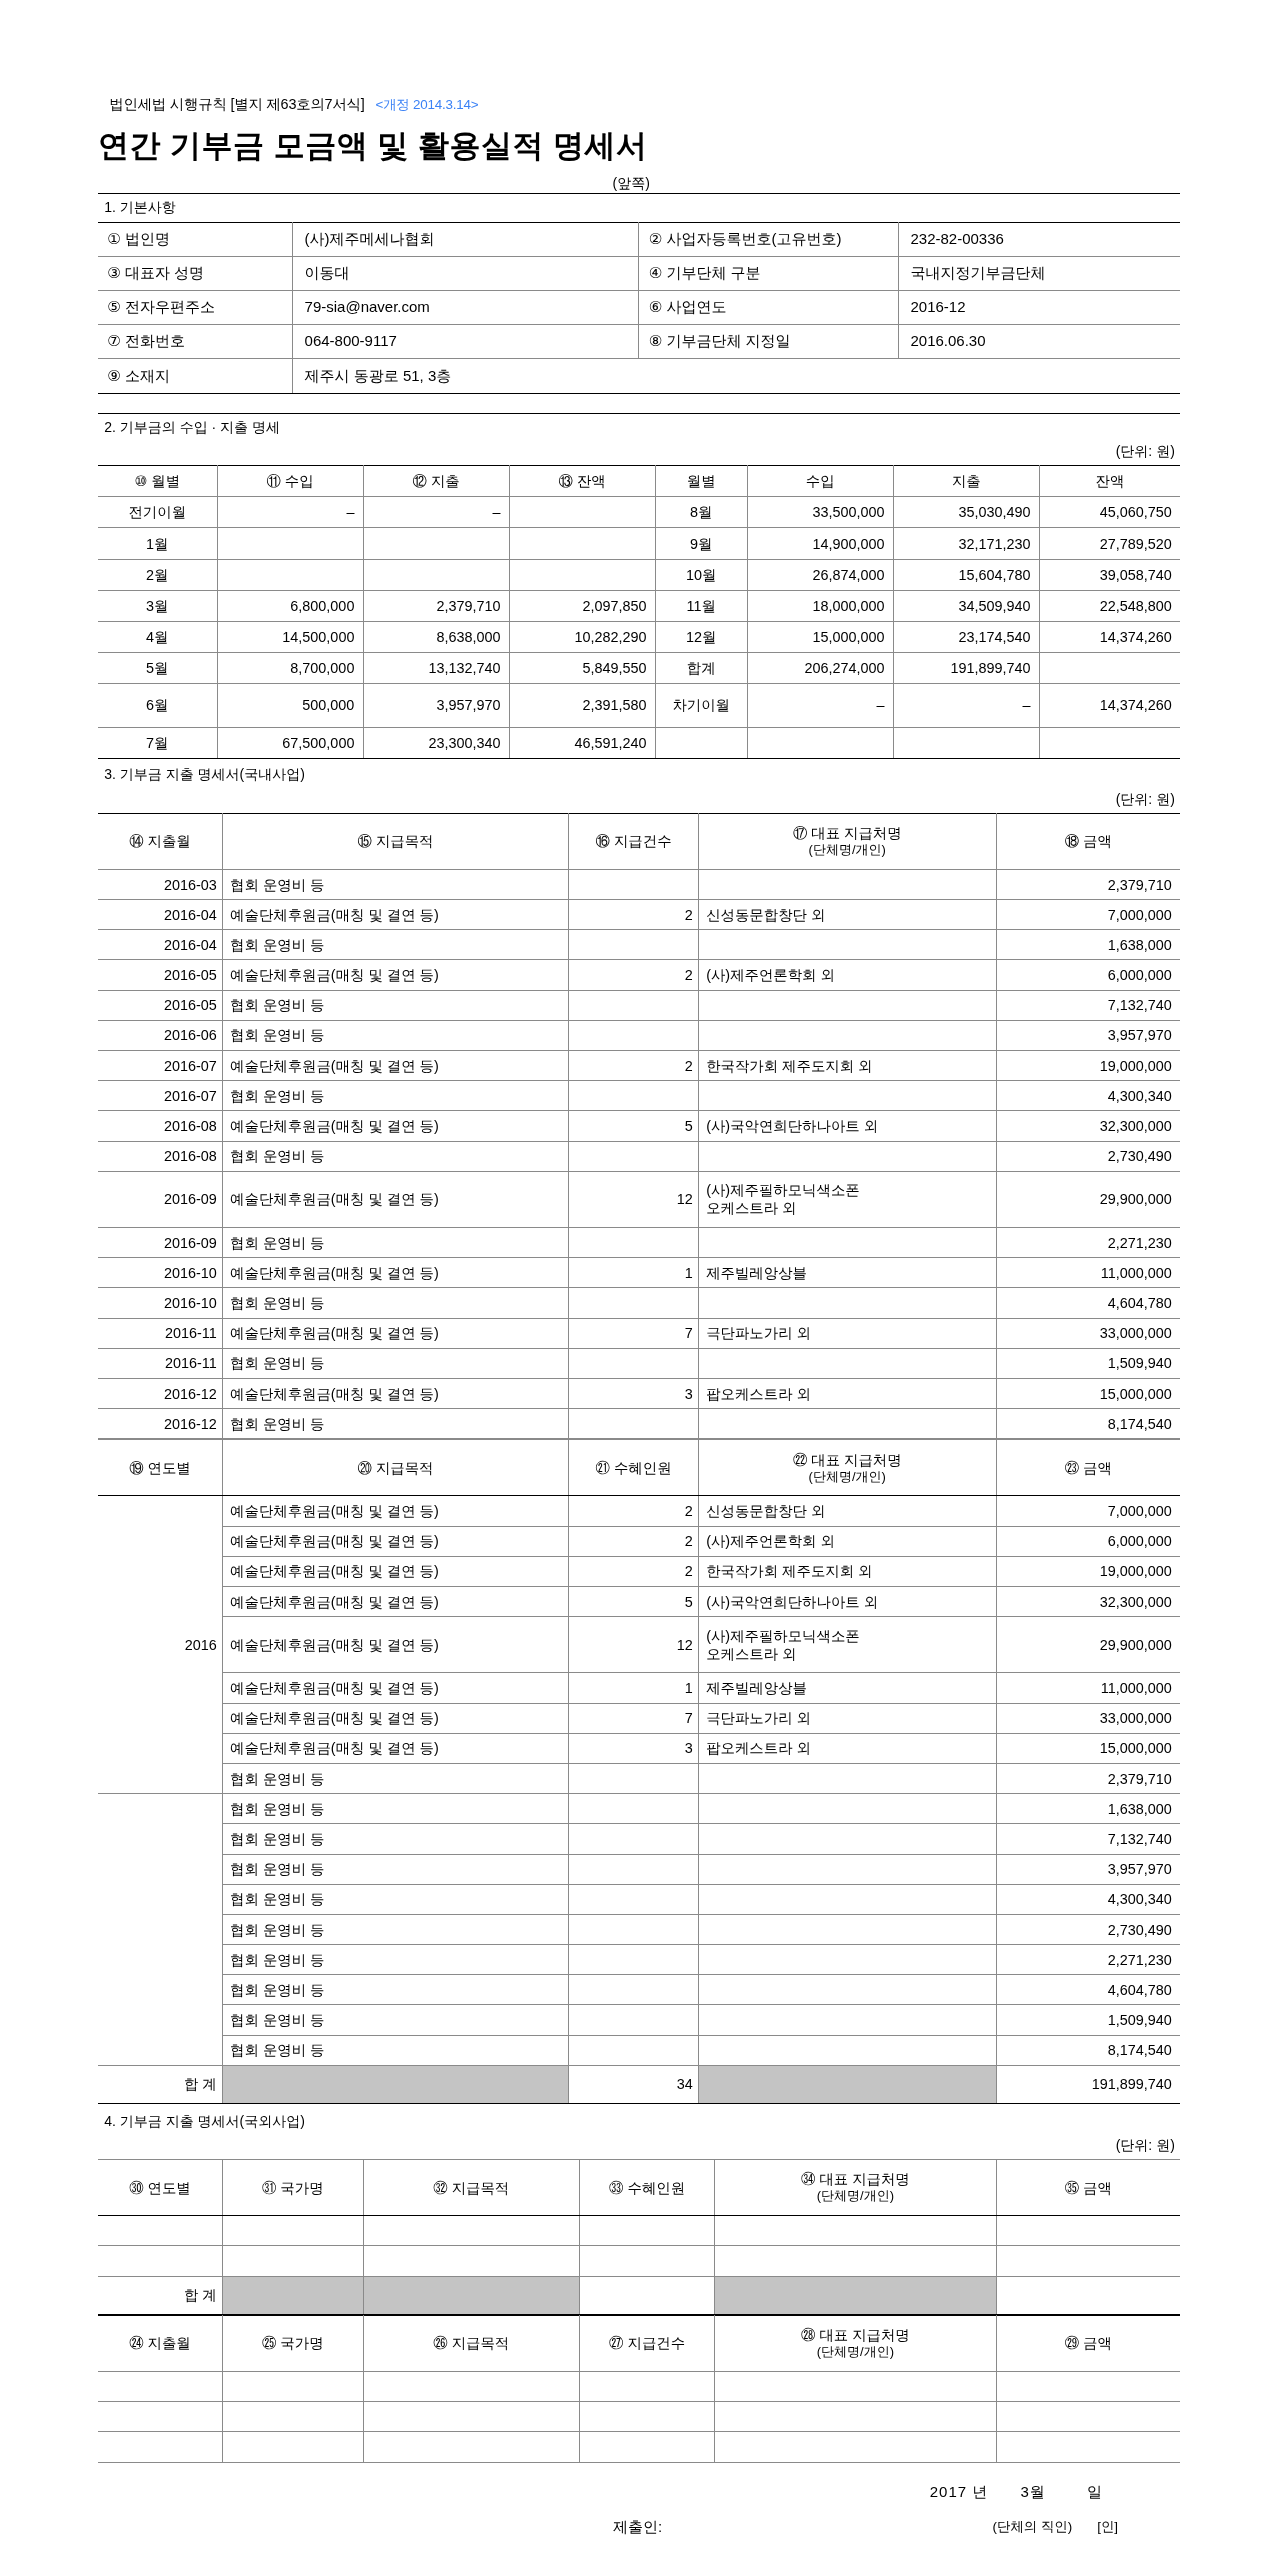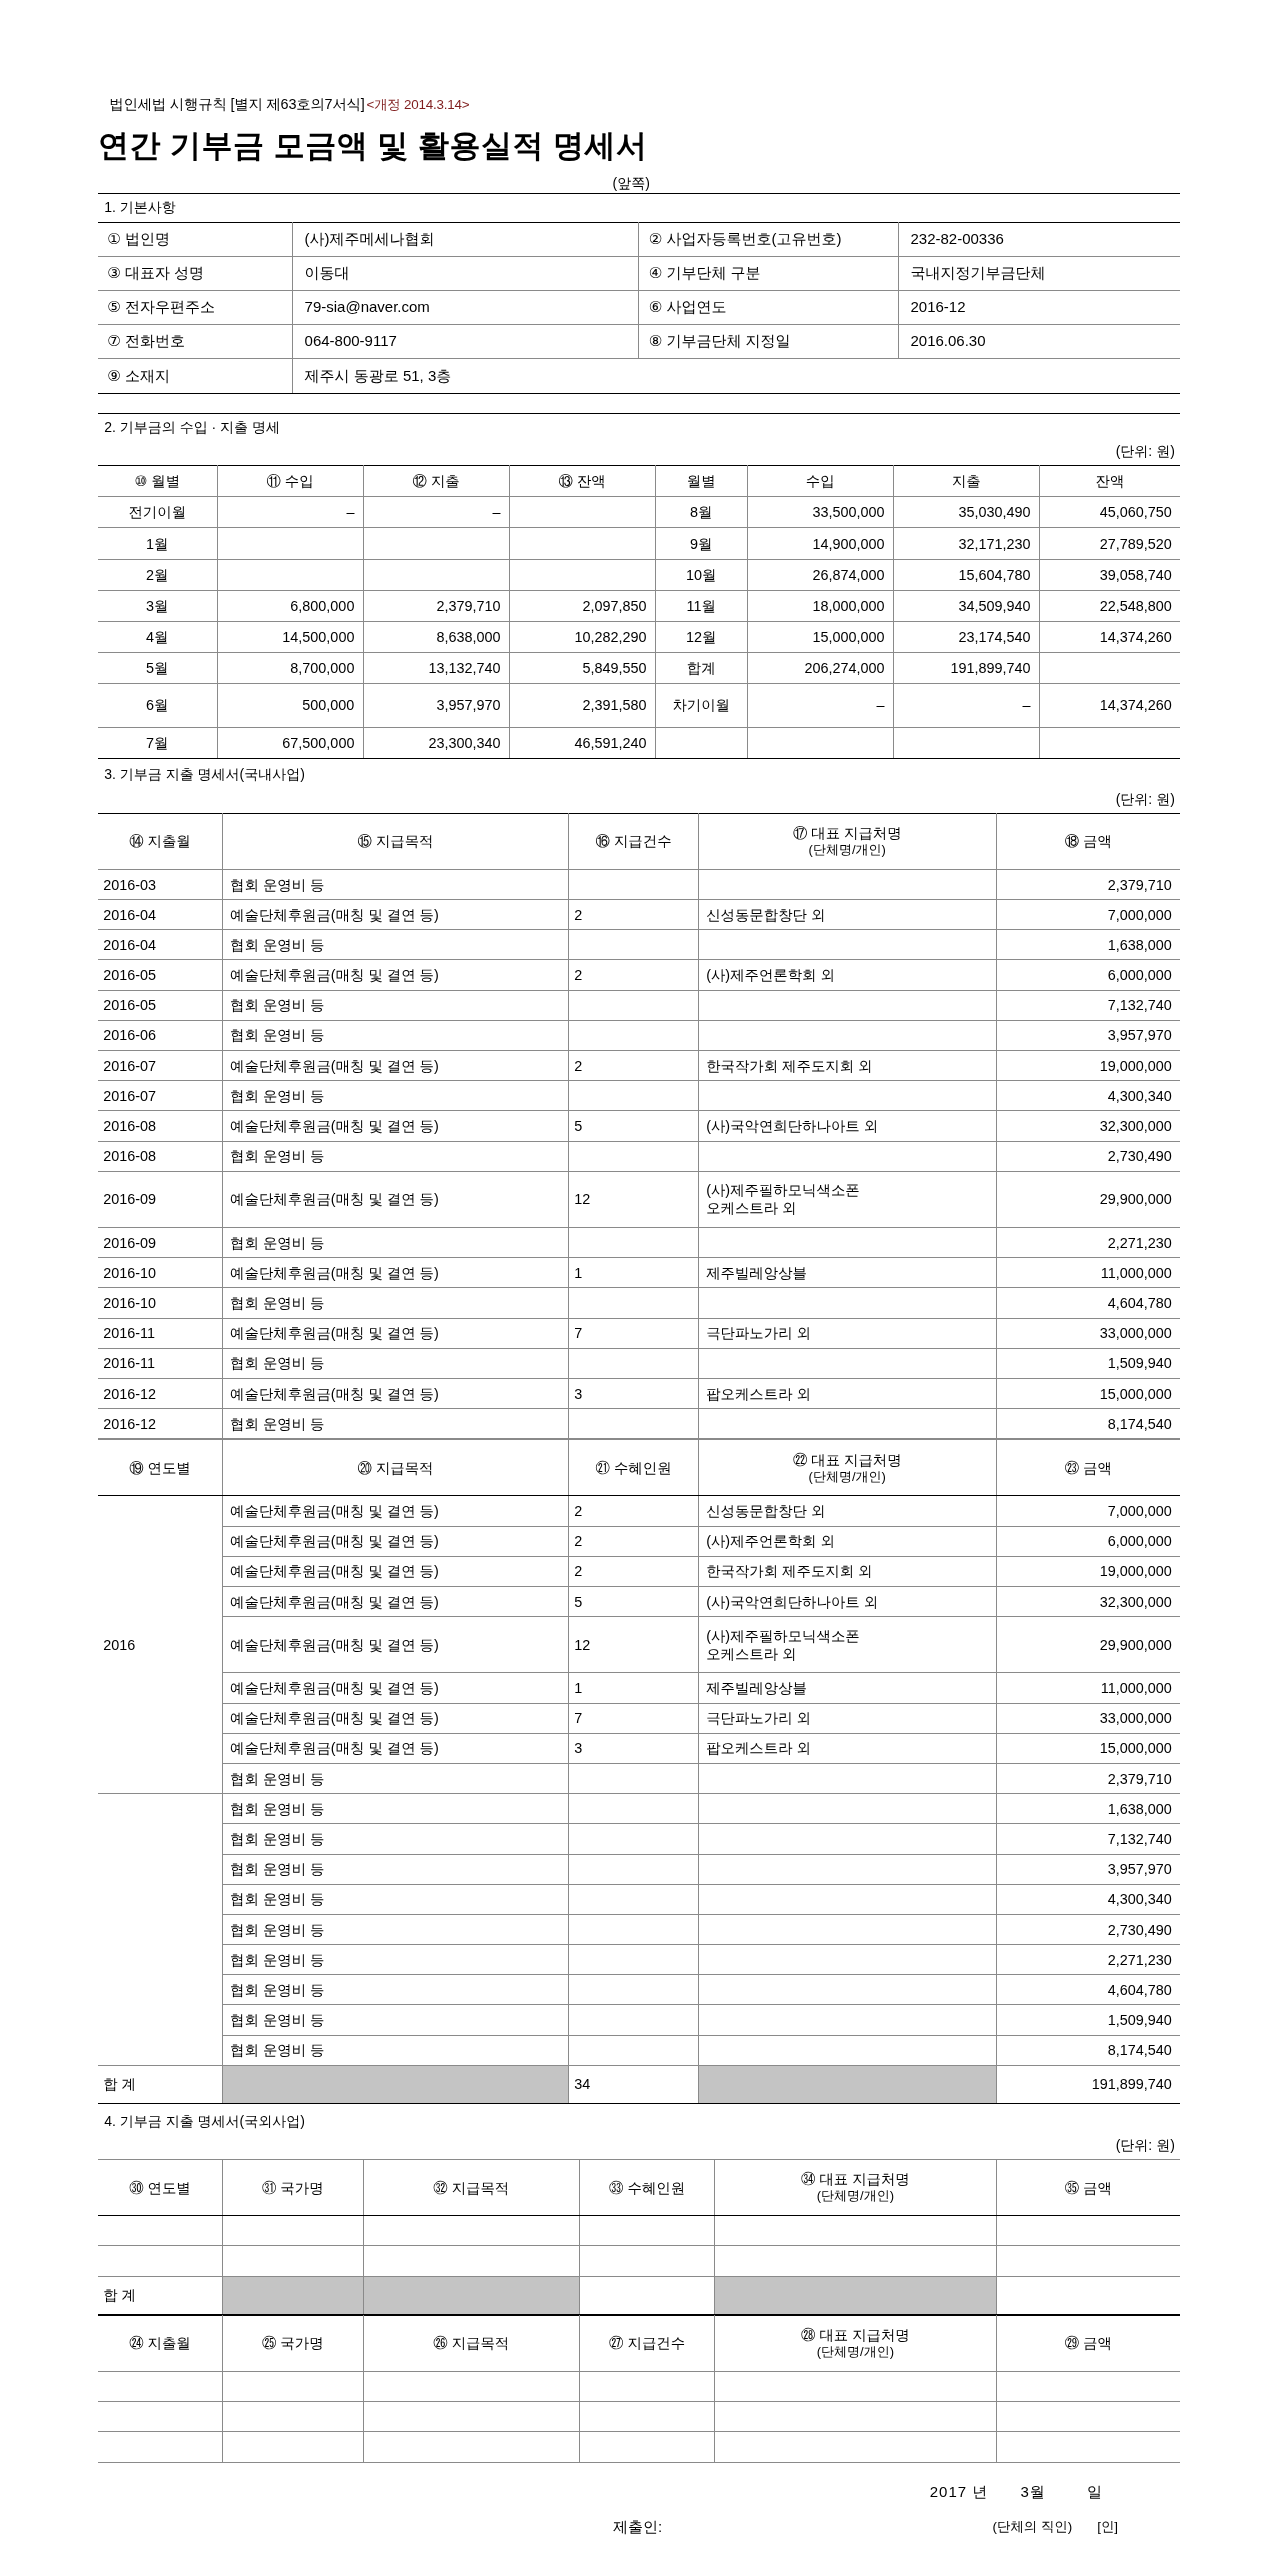--- a/index.html
+++ b/index.html
@@ -21,22 +21,22 @@
   }
 
   
   .form-ref {
     font-size: 14.4px;
     letter-spacing: -0.2px;
     white-space: nowrap;
     margin: 0 0 0 11.3px;
   }
   .form-ref .rev {
-    color: #7f1d1d;
-    margin-left: 2px;
+    color: #3b82f6;
+    margin-left: 11px;
     font-size: 13.4px;
   }
   .doc-title {
     text-align: left;
     font-size: 31px;
     font-weight: bold;
     letter-spacing: 0.5px;
     margin: 11.3px 0 0 0;
   }
   .front-mark {
@@ -99,21 +99,21 @@
   table.s2 th, table.s2 td {
     text-align: center;
     height: 24px;
     font-size: 14.4px;
   }
   table.s2 td.num { text-align: right; padding-right: 8.2px; }
 
   
   table.s3 th { text-align: center; }
   table.s3 td { height: 23px; }
-  table.s3 td.c  { text-align: left; }
+  table.s3 td.c  { text-align: right; }
   table.s3 td.l  { text-align: left; padding-left: 7.2px; }
   table.s3 td.r  { text-align: right; padding-right: 8.2px; }
   td.shade { background: #c4c4c4; }
   .tall { height: 49px !important; }
   .empty-row td { height: 32px; }
   .hdr-two { line-height: 1.35; height: 49px; }
 
   
   .legal {
     font-size: 15.5px;

